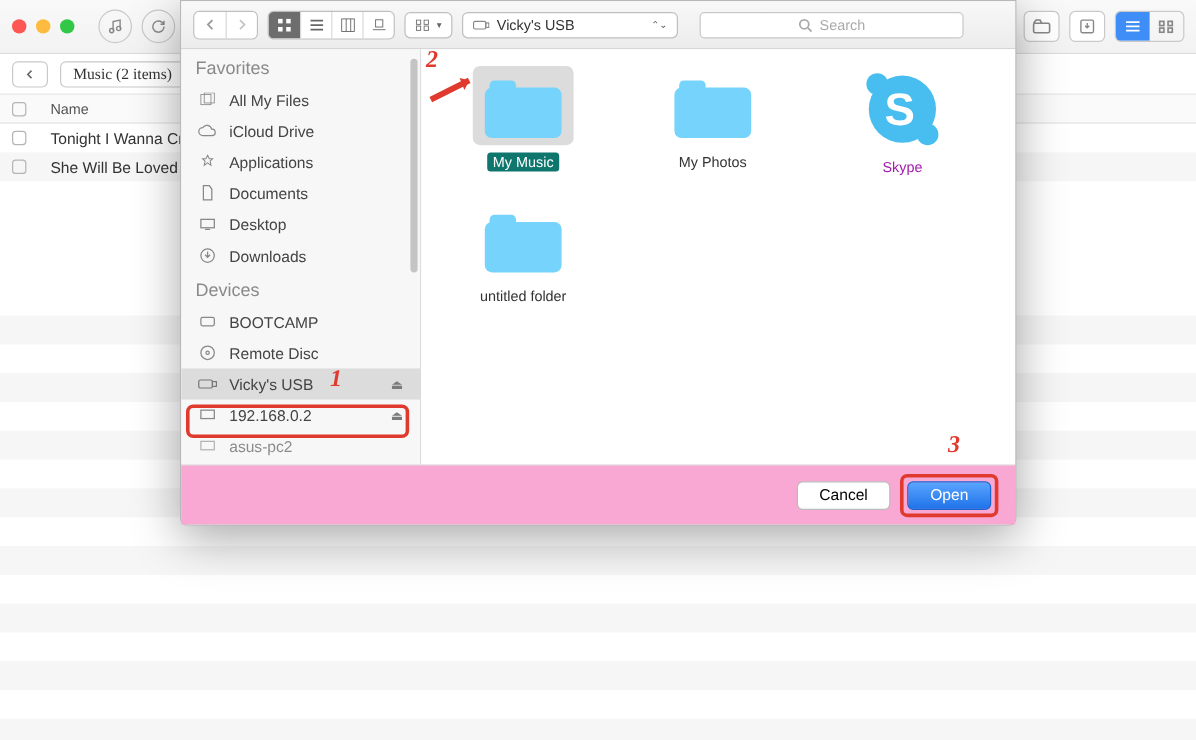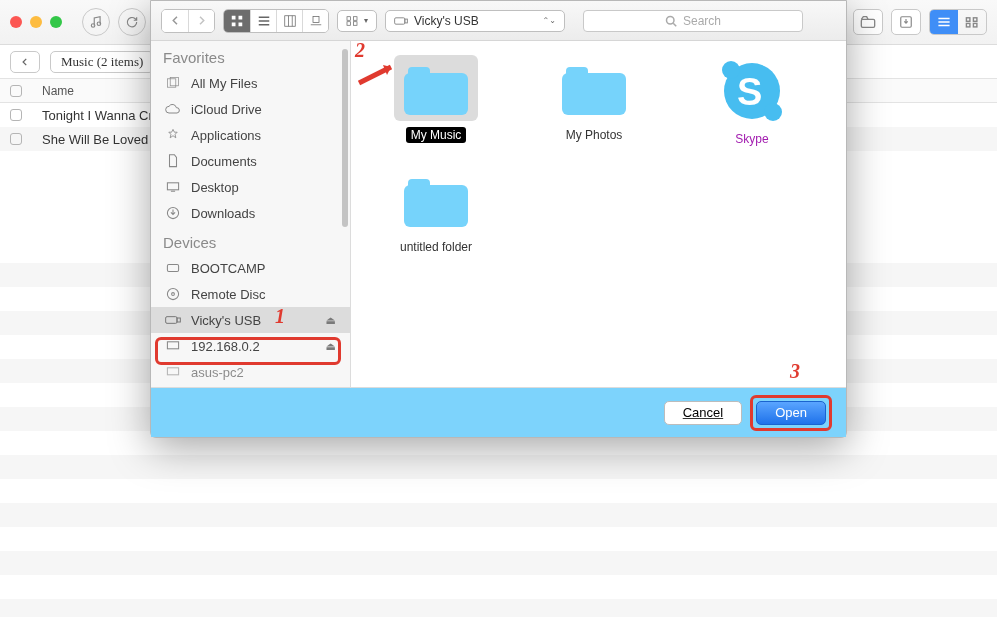--- a/index.html
+++ b/index.html
@@ -101,38 +101,38 @@
   .folder-icon{
     width:64px;height:48px;margin-top:6px;position:relative;
   }
   .folder-icon::before{
     content:"";position:absolute;top:0;left:4px;width:22px;height:10px;border-radius:4px 4px 0 0;background:#76d3fb;
   }
   .folder-icon::after{
     content:"";position:absolute;top:6px;left:0;right:0;bottom:0;border-radius:6px;background:#76d3fb;
   }
   .grid-label{font-size:12px;text-align:center;padding:1px 5px;border-radius:3px;}
-  .grid-item.selected .grid-label{background:#000000;color:#fff;}
+  .grid-item.selected .grid-label{background:#0f766e;color:#fff;}
   .grid-item.selected .folder-wrap{background:#dcdcdc;border-radius:6px;}
   .folder-wrap{padding:6px 10px;}
   .skype-logo{
     width:56px;height:56px;border-radius:50%;background:#47bdf0;position:relative;margin-top:2px;
   }
   .skype-logo .bub{position:absolute;width:18px;height:18px;border-radius:50%;background:#47bdf0;}
   .skype-logo .bub.tl{top:-2px;left:-2px;}
   .skype-logo .bub.br{bottom:-2px;right:-2px;}
   .skype-logo .s{
     position:absolute;top:8px;left:13px;font-family:Arial;font-size:38px;font-weight:bold;color:#fff;
   }
   .dimmed{color:#a21caf;}
   .annot-num{position:absolute;font-family:"Comic Sans MS",cursive;font-size:20px;color:#e03a2f;font-style:italic;font-weight:bold;}
   .annot-arrow{position:absolute;}
   .sheet-footer{
-    height:50px;border-top:1px solid #dcdcdc;background:#7dd3fc;
-    display:flex;align-items:center;justify-content:flex-end;padding:0 20px;gap:14px;text-decoration:underline;
+    height:50px;border-top:1px solid #dcdcdc;background:#f9a8d4;
+    display:flex;align-items:center;justify-content:flex-end;padding:0 20px;gap:14px;
   }
   .mac-btn{height:24px;padding:0 18px;border:1px solid #bcbcbc;border-radius:5px;background:#fff;font-size:13px;}
   .mac-btn.primary{background:linear-gradient(#5aa5ff,#1f72ea);border-color:#1a63cf;color:#fff;}
   .scroll-thumb{position:absolute;right:2px;top:8px;width:6px;height:178px;background:#c4c4c4;border-radius:3px;}
   svg{display:block;}
 </style>
 </head>
 <body>
 
 <div class="bg-titlebar">

